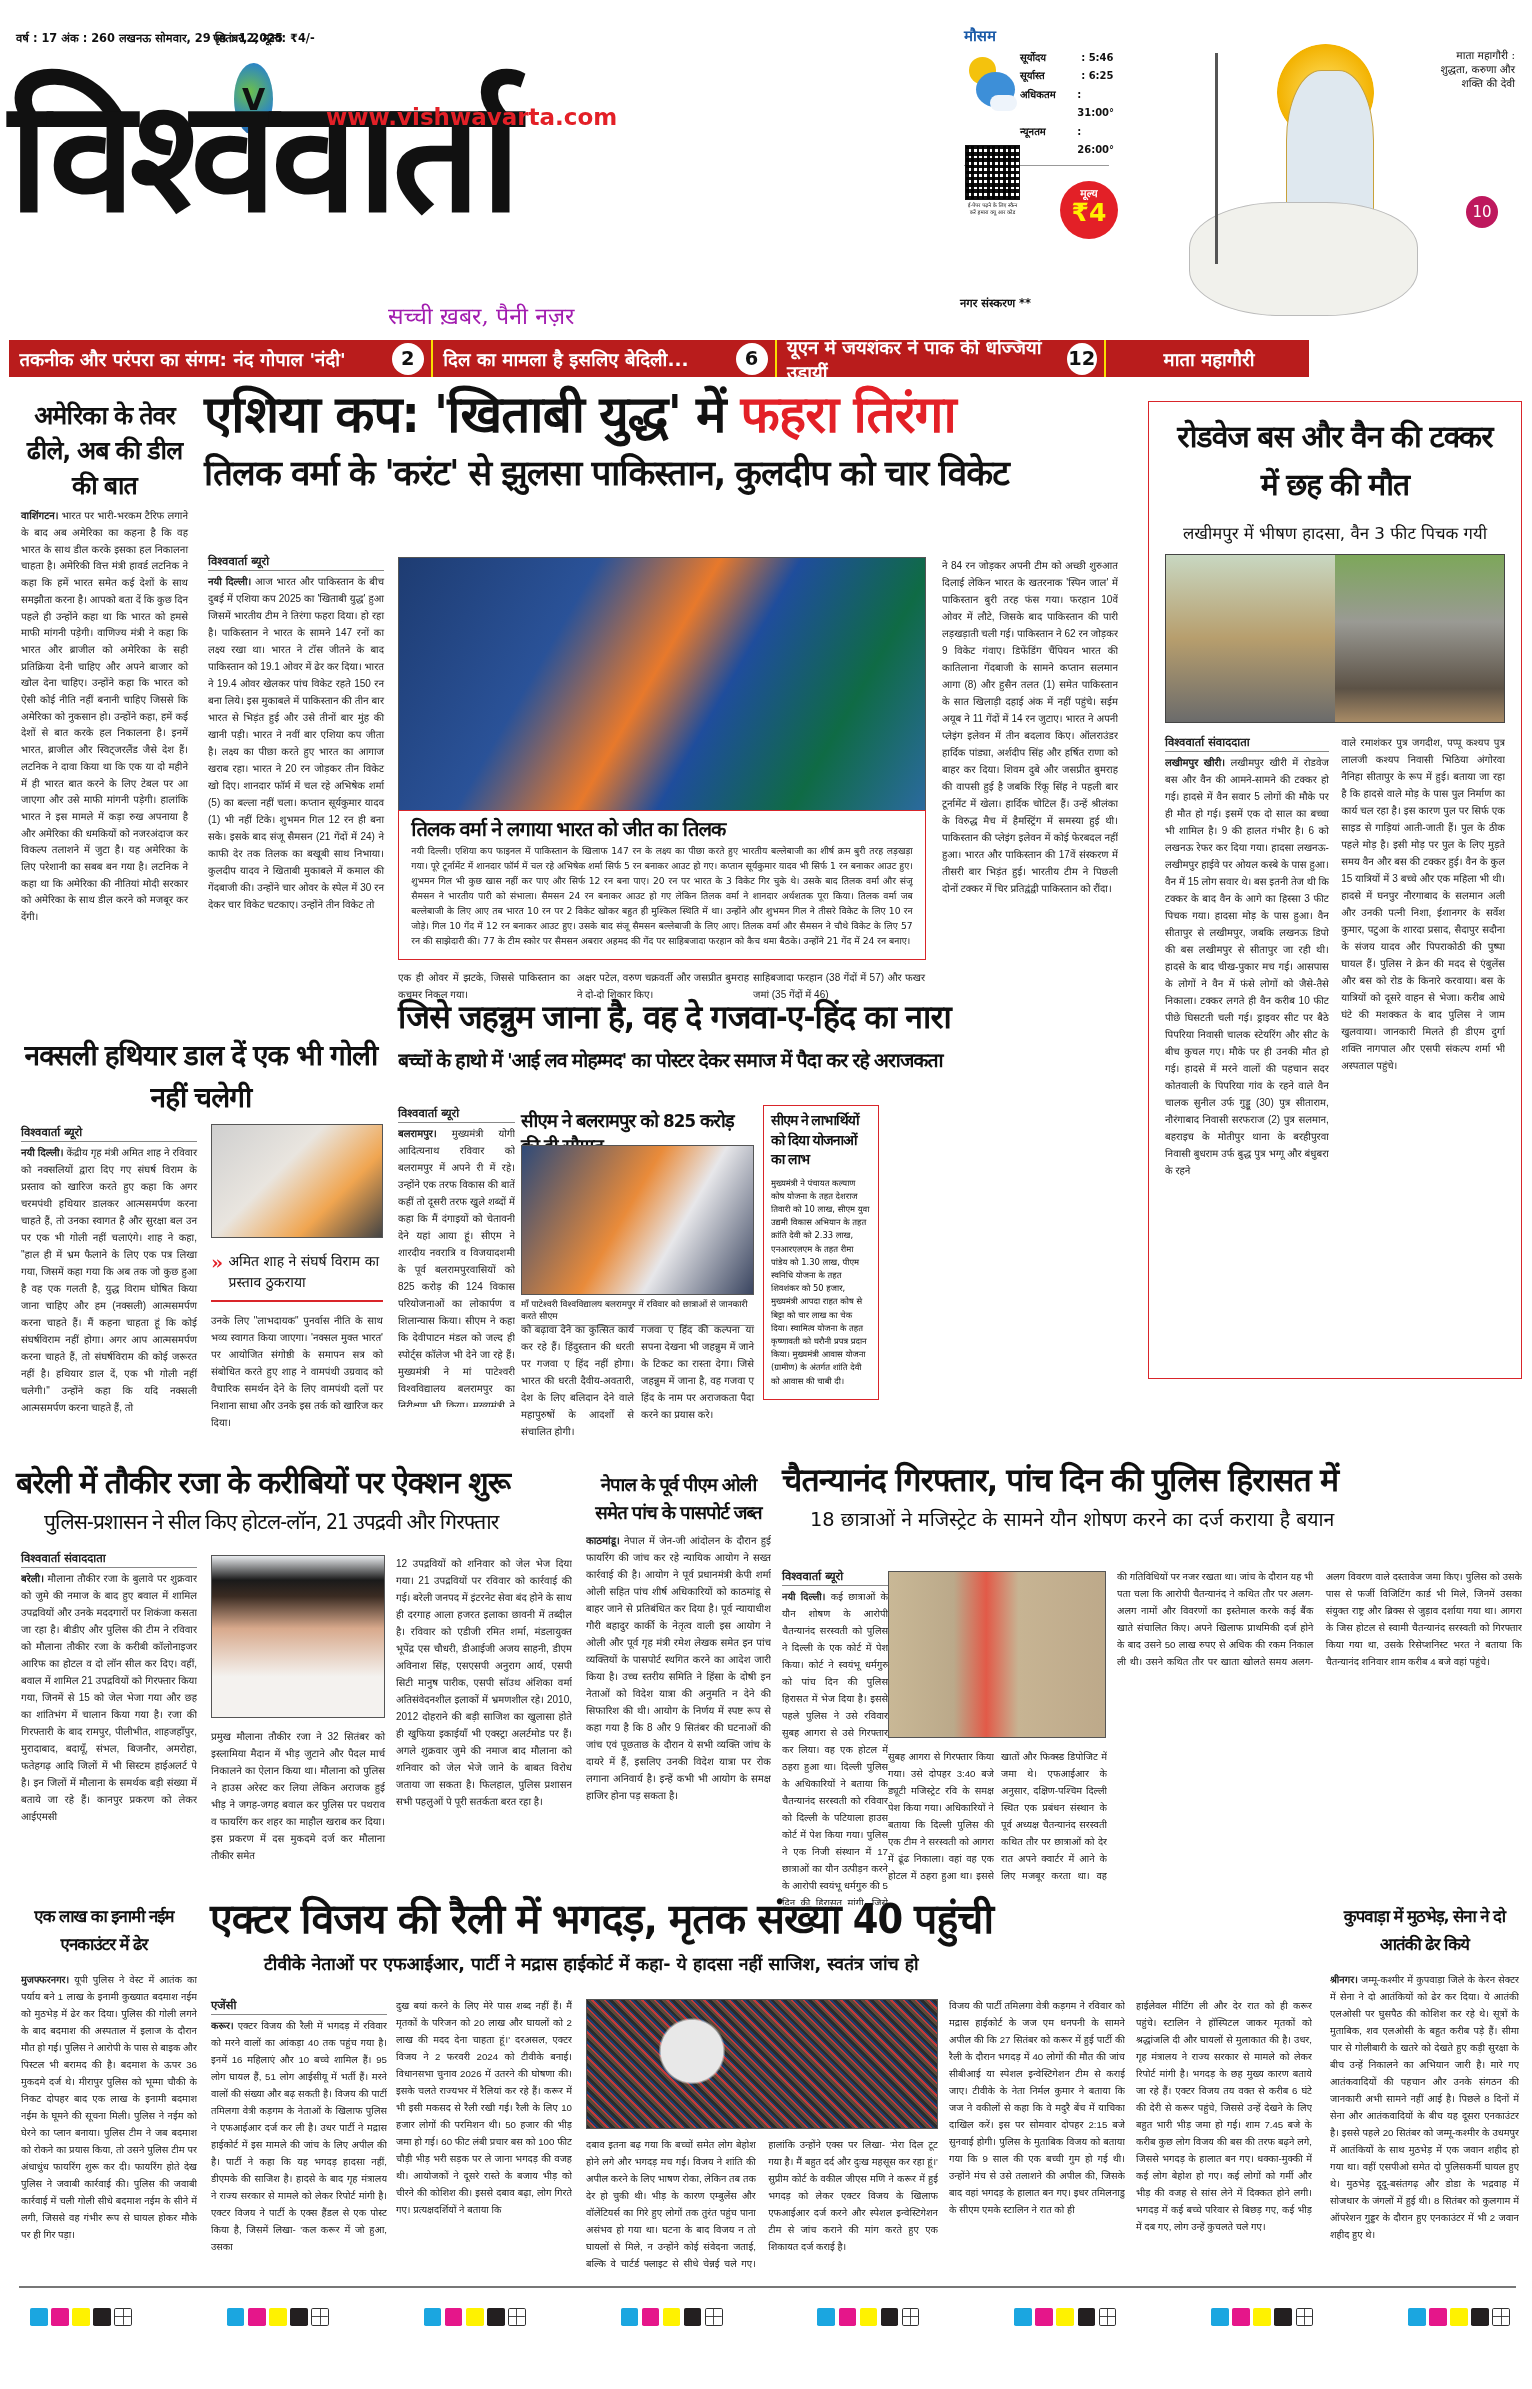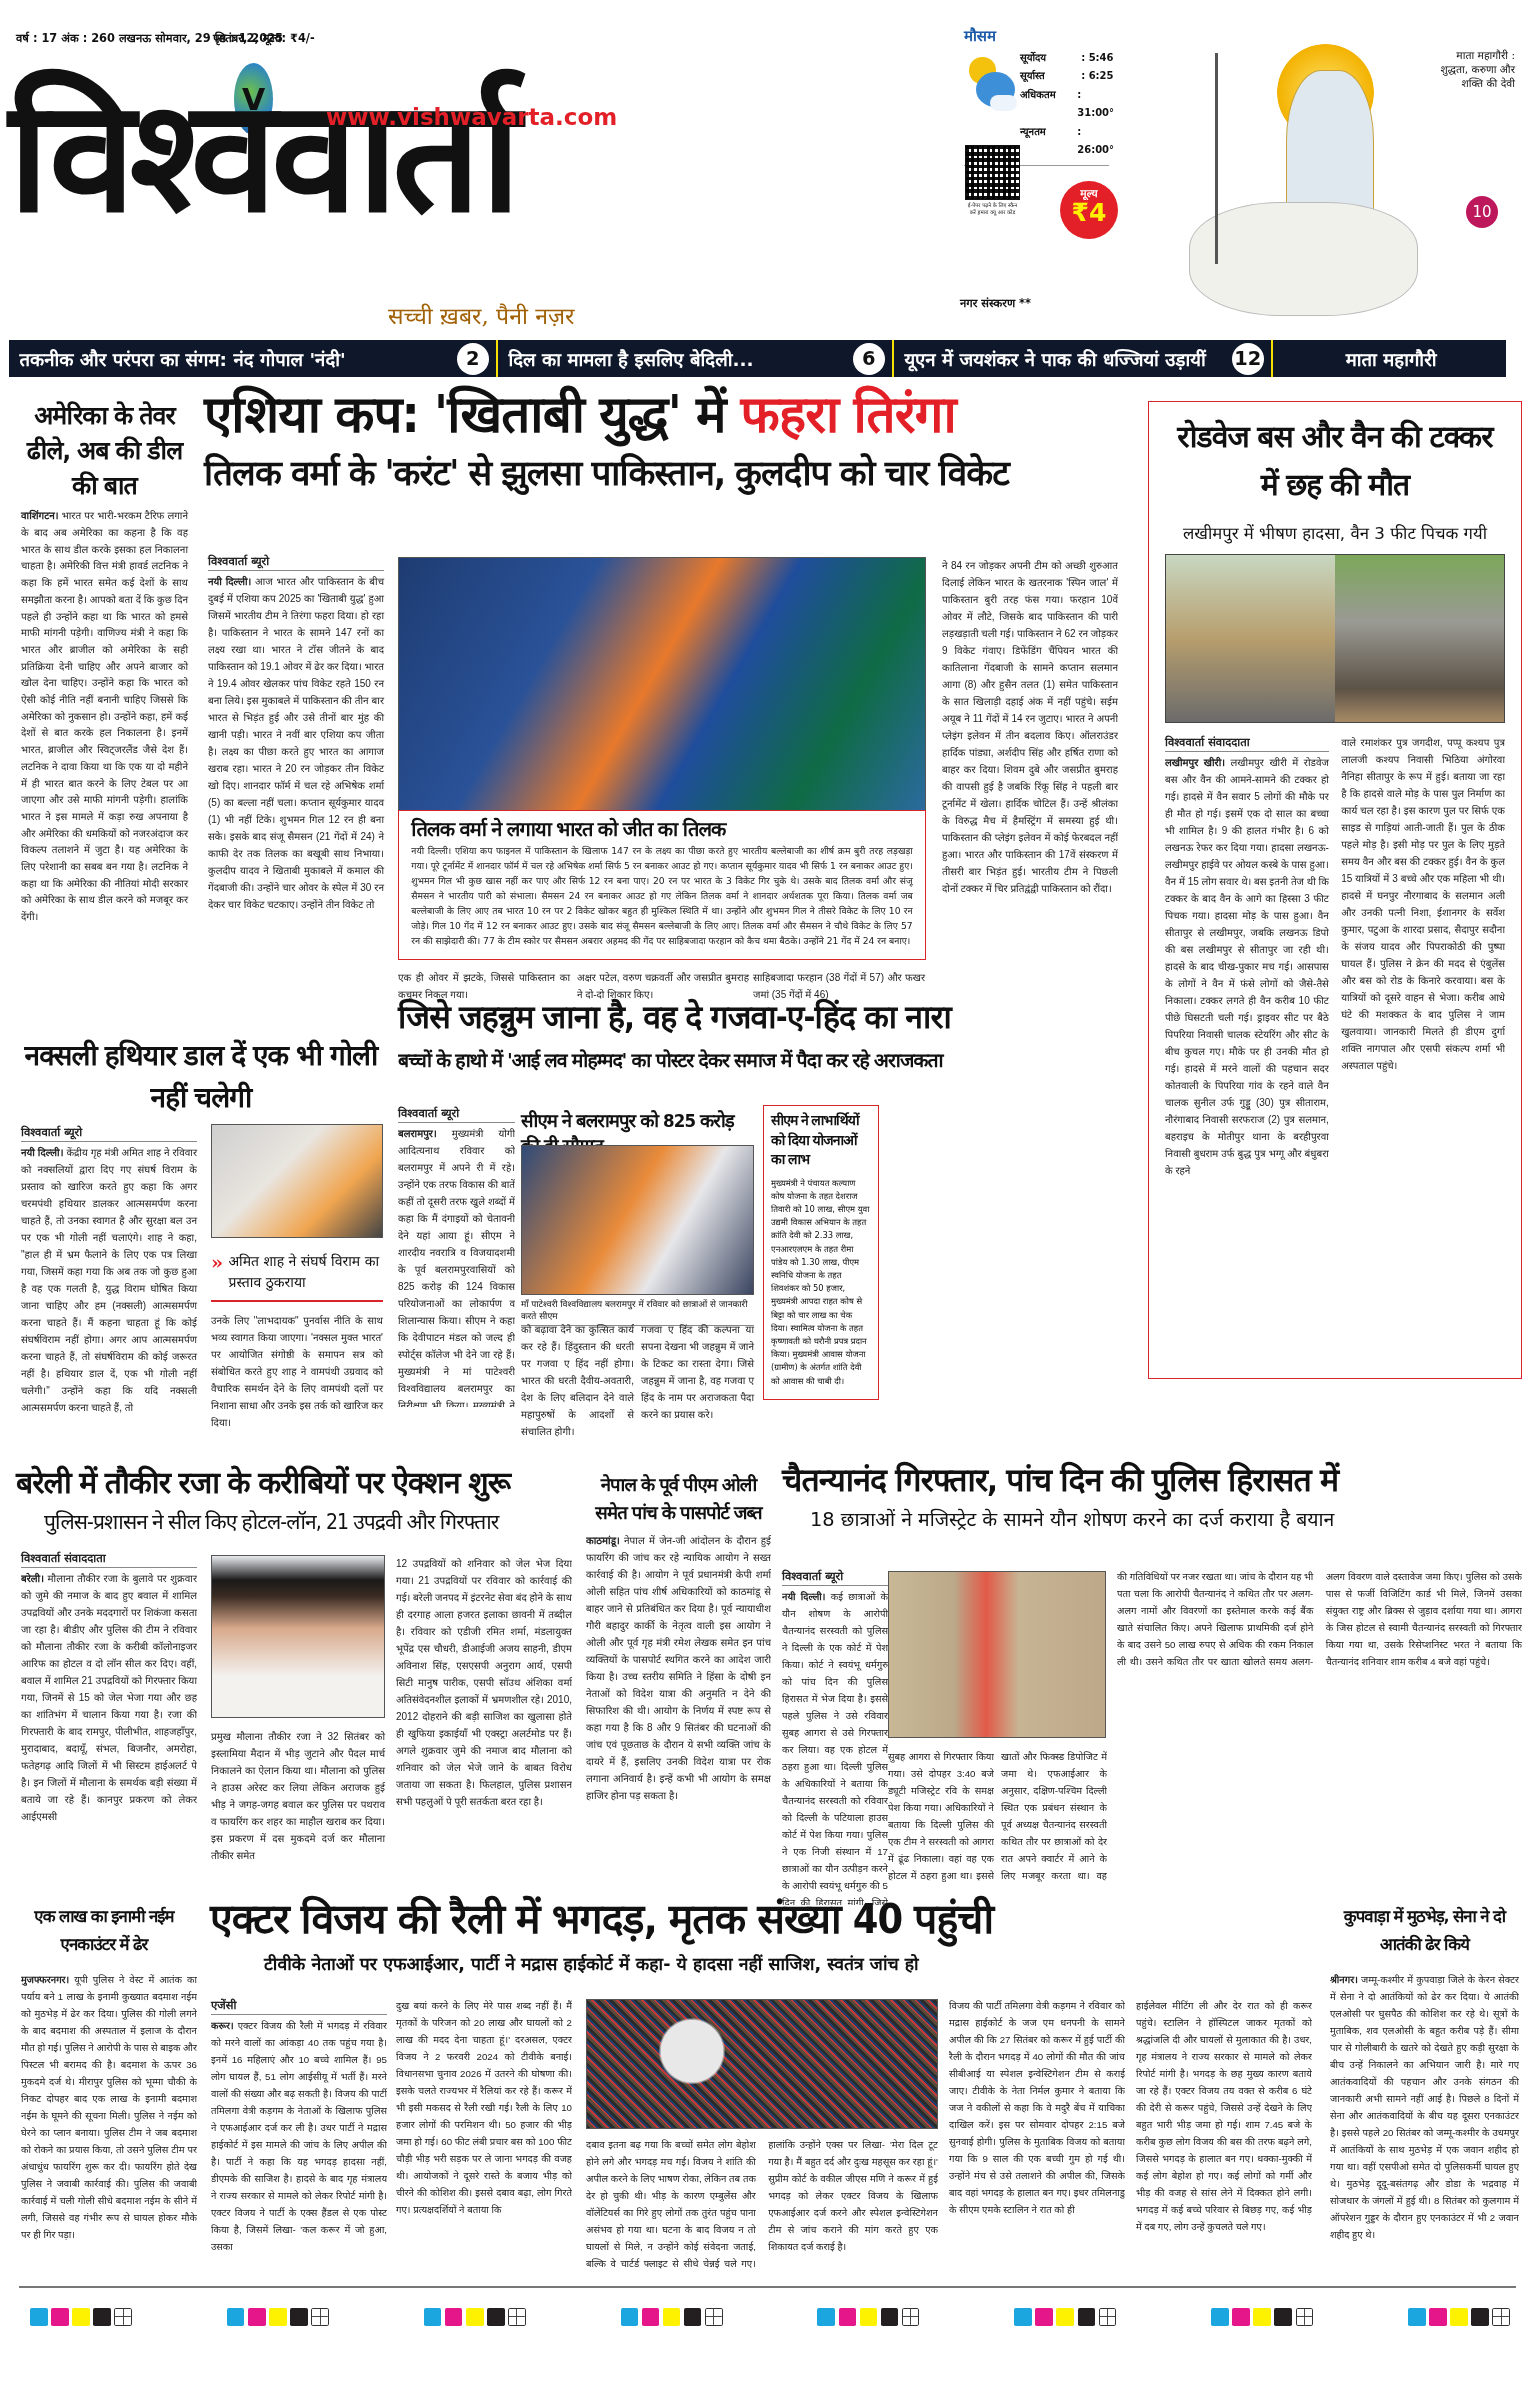--- a/index.html
+++ b/index.html
@@ -22,21 +22,21 @@
 </head>
 <body>
 
 <div class="abs sans" style="left:16px;top:30px;font-size:11.4px;font-weight:bold">वर्ष : 17 अंक : 260  लखनऊ  सोमवार, 29 सितंबर, 2025</div>
 <div class="abs sans" style="left:213px;top:30px;font-size:11.4px;font-weight:bold">पृष्ठ : 12, मूल्य: ₹4/-</div>
 
 <div class="abs" style="left:234px;top:63px;width:39px;height:72px;border-radius:50%;background:radial-gradient(circle at 40% 40%,#6cc04a,#2a83c9 60%,#1b4f8a);display:flex;align-items:center;justify-content:center;color:#111;font-weight:bold;font-size:30px;font-family:'DejaVu Sans',sans-serif">V</div>
 
 <div class="abs" style="left:8.8px;top:79px;font-family:'DejaVu Sans',sans-serif;font-weight:bold;font-size:155px;line-height:1;letter-spacing:-5.3px;color:#111">विश्ववार्ता</div>
 <div class="abs sans" style="left:326px;top:104px;font-size:23px;font-weight:bold;color:#e32027">www.vishwavarta.com</div>
-<div class="abs serif" style="left:388px;top:299px;font-size:23px;color:#a16207">सच्ची ख़बर, पैनी नज़र</div>
+<div class="abs serif" style="left:388px;top:299px;font-size:23px;color:#a21caf">सच्ची ख़बर, पैनी नज़र</div>
 
 <div class="abs" style="left:964px;top:25px;width:154px">
   <div class="sans" style="font-weight:bold;font-size:15px;color:#1a5aa8">मौसम</div>
   <div style="display:flex;gap:5.3px;margin-top:3.5px">
     <div style="width:55px;height:69px;position:relative">
       <div style="position:absolute;left:5.3px;top:8.8px;width:26.4px;height:26.4px;border-radius:50%;background:#f4c20d"></div>
       <div style="position:absolute;left:12.3px;top:23px;width:39px;height:35px;border-radius:50%;background:#3d8fd8"></div>
       <div style="position:absolute;left:26.4px;top:46px;width:26.4px;height:16px;border-radius:8.8px;background:#eef4fb"></div>
     </div>
     <div style="font-family:'DejaVu Sans',sans-serif;font-size:10px;font-weight:bold;line-height:18.5px">
@@ -75,21 +75,21 @@
 
 <div class="abs" style="left:1136px;top:35px;width:352px;height:335px">
   <div style="position:absolute;left:141px;top:8.8px;width:97px;height:97px;border-radius:50%;background:radial-gradient(circle,#ffe36a,#f3b200 70%,transparent 72%)"></div>
   <div style="position:absolute;left:150px;top:35px;width:88px;height:176px;border-radius:40% 40% 10% 10%;background:#dfe8ef;border:1.8px solid #c8a13a"></div>
   <div style="position:absolute;left:53px;top:167px;width:229px;height:114px;border-radius:40%;background:#f1f1ec;border:0.9px solid #bbb"></div>
   <div style="position:absolute;left:79px;top:17.6px;width:2.6px;height:211px;background:#555"></div>
 </div>
 <div class="abs sans" style="left:1436px;top:48px;width:79px;font-size:10.6px;line-height:14px;text-align:right">माता महागौरी : शुद्धता, करुणा और शक्ति की देवी</div>
 <div class="abs sans" style="left:1466px;top:196px;width:32px;height:32px;border-radius:50%;background:#be185d;color:#fff;font-size:15px;display:flex;align-items:center;justify-content:center">10</div>
 
-<div class="abs" style="left:8.8px;top:340px;width:1497px;height:37px;background:#0f172a;display:flex">
+<div class="abs" style="left:8.8px;top:340px;width:1300px;height:37px;background:#b91c1c;display:flex">
   <div class="strip-item" style="width:489px">
       <span>तकनीक और परंपरा का संगम: नंद गोपाल 'नंदी'</span>
       <span class="strip-num">2</span>
     </div>
   <div class="strip-item" style="width:396px">
       <span>दिल का मामला है इसलिए बेदिली...</span>
       <span class="strip-num">6</span>
     </div>
   <div class="strip-item" style="width:379px">
       <span>यूएन में जयशंकर ने पाक की धज्जियां उड़ायीं</span>

